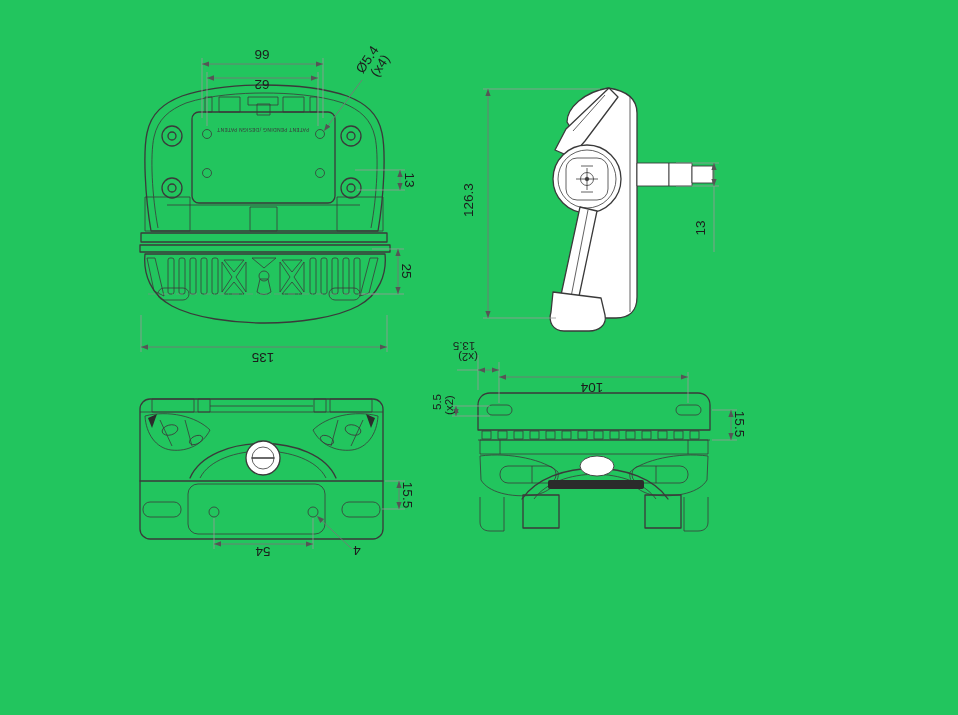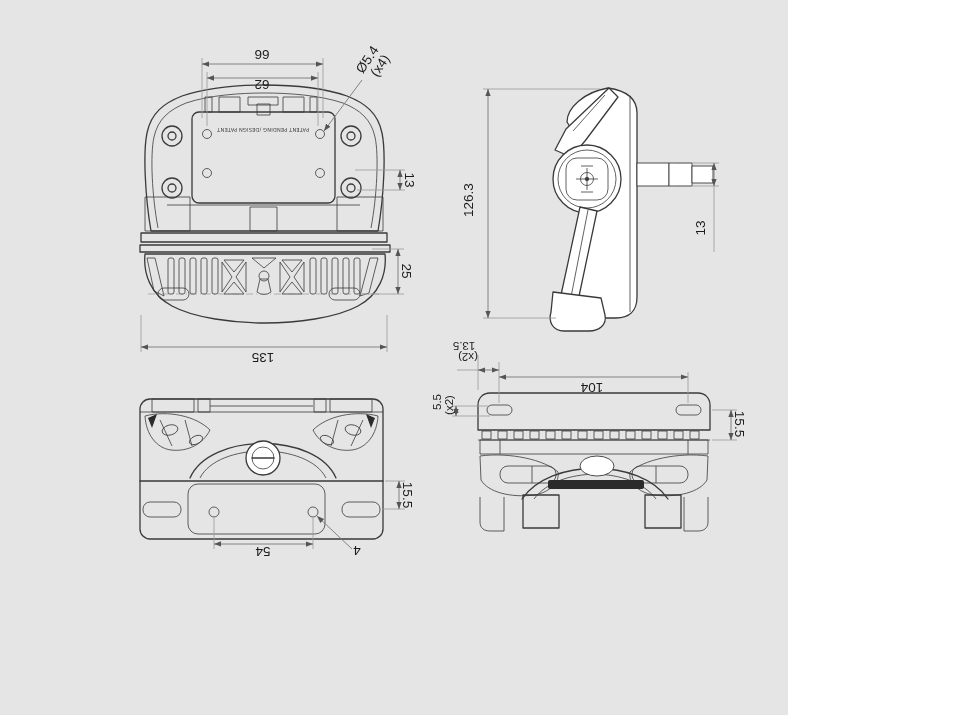--- a/index.html
+++ b/index.html
@@ -1,16 +1,16 @@
 <!DOCTYPE html>
 <html><head>
 <meta charset="utf-8">
 <style>
   html,body{margin:0;padding:0;background:#fff;}
-  #canvas{position:relative;width:788px;height:715px;background:#e5e5e5;overflow:hidden;
+  #canvas{position:relative;width:958px;height:715px;background:#22c55e;overflow:hidden;
           font-family:"Liberation Sans", sans-serif;text-align:right;}
   svg{position:absolute;left:0;top:0;}
   .ln{stroke:#3a3a3a;fill:none;stroke-width:1.3;stroke-linejoin:round;stroke-linecap:round;}
   .ln2{stroke:#3a3a3a;fill:none;stroke-width:0.8;stroke-linejoin:round;}
   .lnw{stroke:#3a3a3a;fill:#ffffff;stroke-width:1.3;stroke-linejoin:round;}
   .lnw2{stroke:#3a3a3a;fill:#ffffff;stroke-width:0.9;stroke-linejoin:round;}
   .dim{stroke:#777;stroke-width:0.9;fill:none;}
   .ext{stroke:#9a9a9a;stroke-width:0.8;fill:none;}
   .cl{stroke:#8a8a8a;stroke-width:0.6;fill:none;stroke-dasharray:7 3 1 3;}
   .dtxt{font:13.5px "Liberation Sans", sans-serif;fill:#1c1c1c;}

